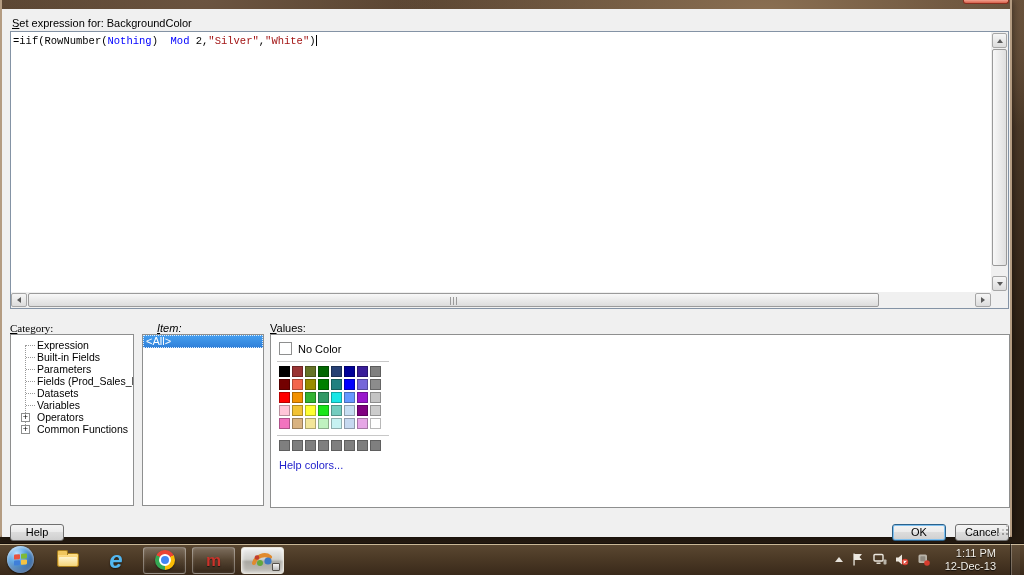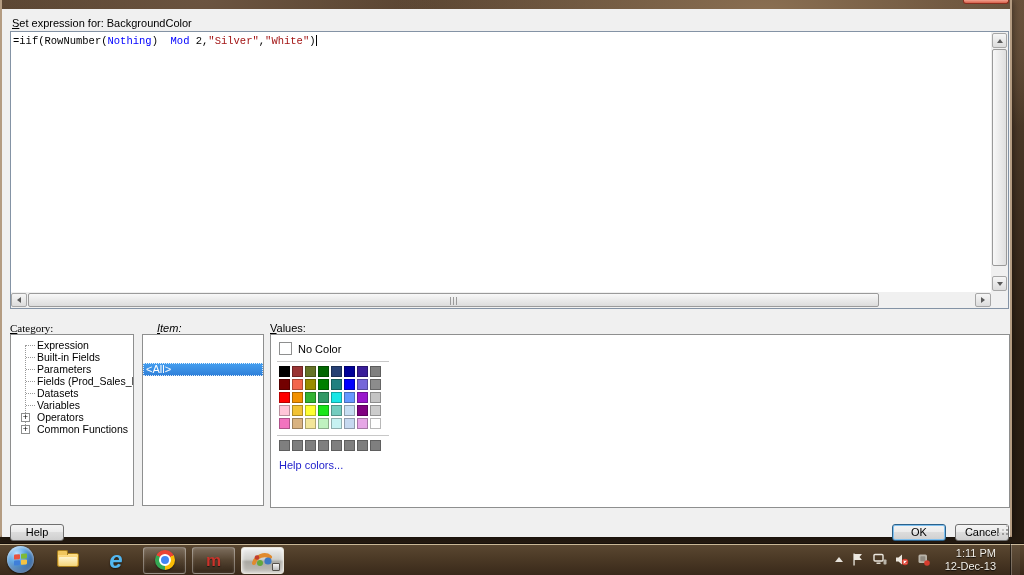--- a/index.html
+++ b/index.html
@@ -71,21 +71,21 @@
   .tree::before { content:""; position:absolute; left:14px; top:10px; height:84px;
     border-left:1px dotted #9a9a9a; }
   .tree-row { position:relative; height:12px; line-height:12px; font-size:10.5px; padding-left:26px;
     white-space:nowrap; overflow:hidden; color:#000; }
   .tree-row::before { content:""; position:absolute; left:15px; top:6px; width:9px; border-top:1px dotted #9a9a9a; }
   .plusbox { position:absolute; left:10px; top:2px; width:9px; height:9px; background:#fff;
     border:1px solid #8e8f8f; font-size:9px; line-height:7px; text-align:center; color:#000; }
   .tree-row.expandable::before { display:none; }
 
   .item-row { height:13px; line-height:13px; font-size:11px; padding-left:3px; color:#000; }
-  .item-row.selected { background:linear-gradient(#459ff0,#2f7fd8); color:#fff; outline:1px dotted rgba(255,255,255,.85); outline-offset:-1px;margin-top:28px; }
+  .item-row.selected { background:linear-gradient(#459ff0,#2f7fd8); color:#fff; outline:1px dotted rgba(255,255,255,.85); outline-offset:-1px; }
 
   .values-panel { position:absolute; left:268px; top:325px; width:740px; height:174px;
     background:#fff; border:1px solid #8e8f8f; }
   .nocolor-row { position:absolute; left:8px; top:7px; display:flex; align-items:center; gap:6px; }
   .checkbox { width:13px; height:13px; background:#fff; border:1px solid #8e8f8f; }
   .nocolor-label { font-size:11px; color:#000; }
   .vsep { position:absolute; left:6px; width:112px; border-top:1px solid #c8c8c8; }
   .sep1 { top:26px; } .sep2 { top:100px; }
   .palette { position:absolute; left:8px; top:31px; display:grid;
     grid-template-columns:repeat(8,11px); grid-auto-rows:11px; gap:2px; }

